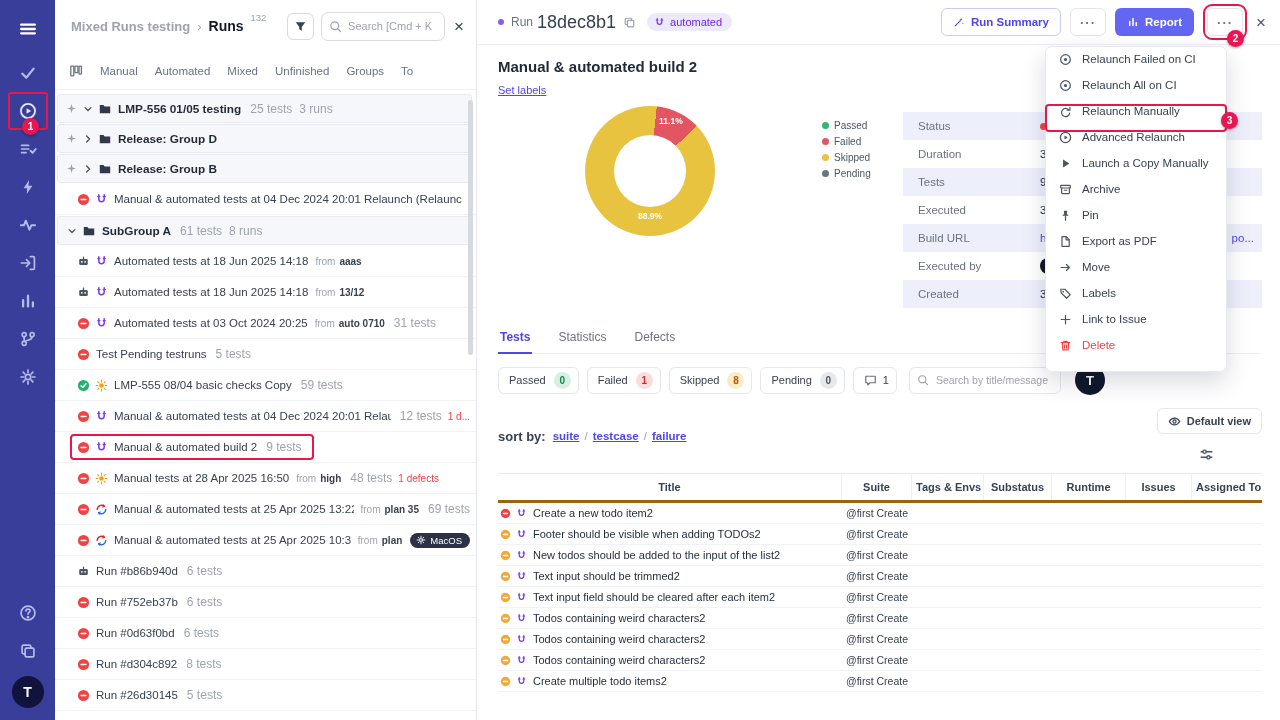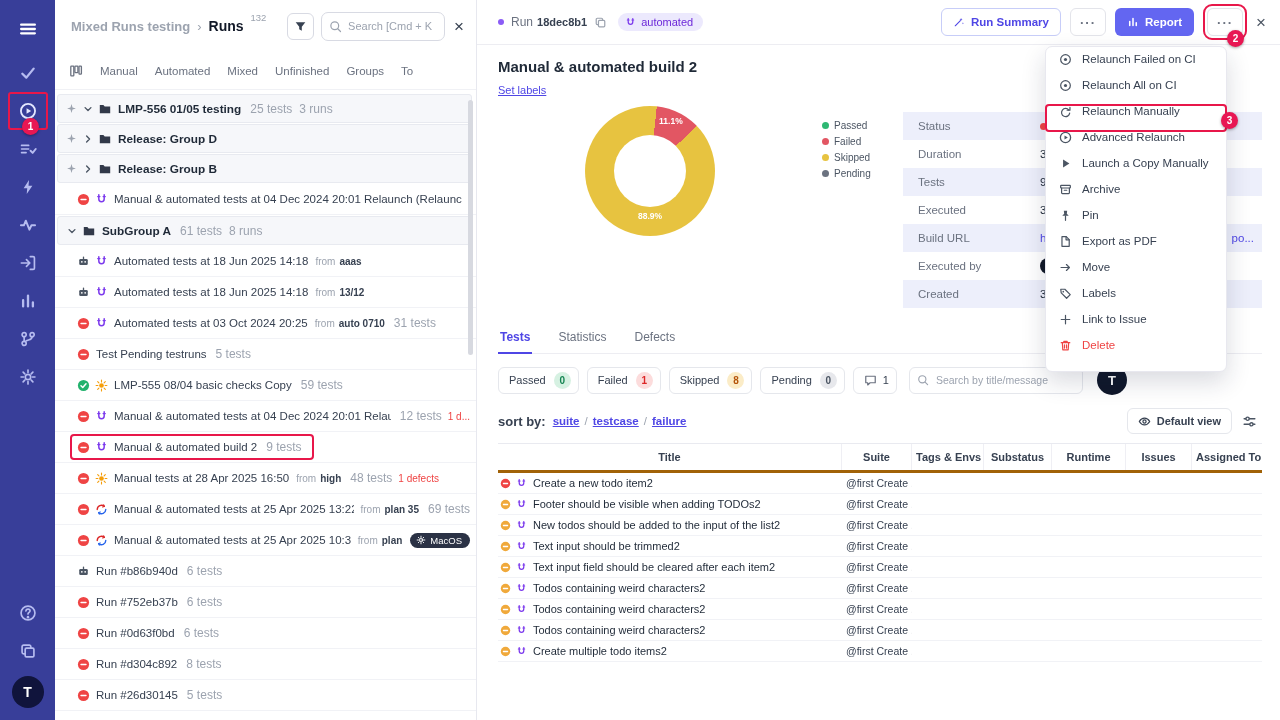--- a/index.html
+++ b/index.html
@@ -67,21 +67,21 @@
   .defects{font-size:10px;color:#ef4444;margin-left:6px;white-space:nowrap;flex:none;}
   .osbadge{margin-left:8px;background:#2b3245;color:#fff;border-radius:9px;padding:2px 8px 2px 6px;font-size:9.5px;display:flex;align-items:center;gap:4px;white-space:nowrap;flex:none;}
   .osbadge .bic svg{width:10px;height:10px;}
   .lp-scroll{position:absolute;right:3px;top:100px;width:5px;height:255px;background:#d7d9e0;border-radius:3px;cursor:grab;}
 
   
   .main{flex:1;display:flex;flex-direction:column;min-width:0;position:relative;}
   .mh{height:45px;flex:none;border-bottom:1px solid #ededf2;display:flex;align-items:center;gap:7px;padding:0 14px 0 21px;}
   .mh-dot{width:6px;height:6px;border-radius:50%;background:#8b5cf6;flex:none;}
   .mh-run{font-size:12px;color:#6b7280;}
-  .mh-id{font-size:11px;color:#374151;margin-left:-3px;font-weight:bold;}
+  .mh-id{font-size:18px;color:#374151;margin-left:-3px;}
   .copy-btn{color:#9ca3af;}
   .copy-btn svg{width:13px;height:13px;}
   .auto-badge{display:flex;align-items:center;gap:5px;background:#ece9fd;color:#6d28d9;font-size:11px;border-radius:11px;padding:3px 10px 3px 7px;margin-left:4px;}
   .auto-badge svg{width:11px;height:11px;}
   .mh-right{margin-left:auto;display:flex;align-items:center;gap:9px;}
   .btn{display:flex;align-items:center;gap:6px;height:28px;border-radius:6px;font-size:11.5px;font-weight:700;padding:0 11px;border:1px solid transparent;background:#fff;}
   .btn-outline{border-color:#c7cdf8;color:var(--accent);}
   .btn-outline svg{width:12px;height:12px;}
   .btn-more{width:36px;justify-content:center;border-color:#e3e4ea;color:#6b7280;font-size:13px;letter-spacing:1px;padding:0;}
   .btn-primary{background:#6366f1;color:#fff;}
@@ -124,31 +124,31 @@
   .chips{display:flex;align-items:center;gap:8px;margin-top:11px;}
   .chip{display:flex;align-items:center;gap:8px;height:27px;padding:0 7px 0 10px;border:1px solid #e5e7ec;border-radius:6px;font-size:11px;color:#374151;background:#fff;}
   .pill{min-width:17px;height:17px;border-radius:9px;display:flex;align-items:center;justify-content:center;font-size:10px;font-weight:700;padding:0 5px;}
   .pill.green{background:#d6f1e2;color:#158452;}
   .pill.red{background:#fcdcdc;color:#dc2626;}
   .pill.amber{background:#fbecc7;color:#b45309;}
   .pill.gray{background:#e7e8ec;color:#4b5563;}
   .cchip{gap:6px;}
   .cchip svg{width:13px;height:13px;color:#6b7280;}
   .fsearch{position:relative;margin-left:4px;}
-  .fsearch input{width:174px;height:27px;border:1px solid #e5e7ec;border-radius:6px;padding:0 8px 0 26px;font-size:10.5px;color:#374151;}
+  .fsearch input{width:152px;height:27px;border:1px solid #e5e7ec;border-radius:6px;padding:0 8px 0 26px;font-size:10.5px;color:#374151;}
   .fsearch input::placeholder{color:#9ca3af;}
   .fsearch .sic{position:absolute;left:8px;top:7px;color:#9ca3af;}
   .fsearch .sic svg{width:12px;height:12px;}
   .avatar30{width:30px;height:30px;border-radius:50%;background:#0f172a;color:#fff;font-size:13px;font-weight:700;display:flex;align-items:center;justify-content:center;margin-left:6px;cursor:pointer;flex:none;}
 
   .sortrow{display:flex;align-items:center;margin-top:13px;}
   .sort-lab{font-size:13px;font-weight:700;color:#374151;margin-right:7px;}
   .sort-link{font-size:11.5px;font-weight:700;color:var(--accent);text-decoration:underline;}
   .sort-sep{font-size:11.5px;color:#9ca3af;margin:0 5px;}
-  .sort-right{margin-left:auto;display:flex;align-items:center;gap:10px;}
+  .sort-right{margin-left:auto;display:flex;align-items:center;gap:10px;flex-direction:column;}
   .view-btn{display:flex;align-items:center;gap:6px;height:26px;padding:0 10px;border:1px solid #e5e7ec;border-radius:6px;font-size:11px;font-weight:700;color:#374151;background:#fff;}
   .view-btn svg{width:13px;height:13px;}
   .sliders-btn{width:20px;height:20px;color:#4b5563;}
   .sliders-btn svg{width:15px;height:15px;}
 
   .table{margin-top:9px;border-top:1px solid #e9eaf0;}
   .thead{display:grid;grid-template-columns:1fr 70px 72px 68px 74px 66px 70px;border-bottom:3px solid #a16207;}
   .th{font-size:11px;font-weight:700;color:#374151;text-align:center;padding:7px 4px;border-right:1px solid #efeff4;white-space:nowrap;overflow:hidden;cursor:pointer;}
   .th:last-child{border-right:none;}
   .trow{display:grid;grid-template-columns:1fr 70px 72px 68px 74px 66px 70px;border-bottom:1px solid #f1f2f6;height:21px;align-items:center;cursor:pointer;}

